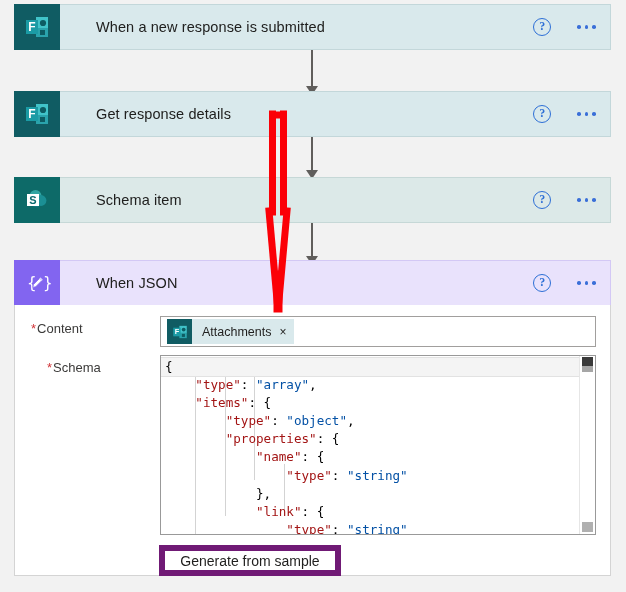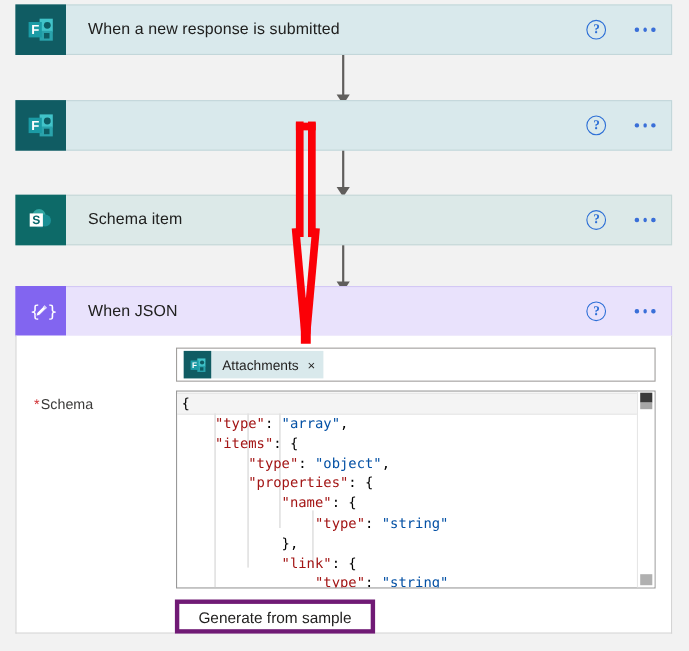--- a/index.html
+++ b/index.html
@@ -49,21 +49,21 @@
     display: flex;
     align-items: center;
     justify-content: center;
     position: relative;
   }
   .icon-forms      { background: #105c63; }
   .icon-sharepoint { background: #0d6a68; }
   .icon-dataop     { background: #8265f0; }
 
   .card-title {
-    margin-left: 20px;
+    margin-left: 36px;
     font-size: 14.5px;
     color: #20201f;
     letter-spacing: .1px;
     white-space: nowrap;
   }
 
   .card-right {
     margin-left: auto;
     display: flex;
     align-items: center;
@@ -257,21 +257,21 @@
 
   
   #generate-button {
     position: absolute;
     left: 159px;
     top: 545px;
     width: 182px;
     height: 31px;
     box-sizing: border-box;
     background: #fff;
-    border: 4px solid #701a75;
+    border: 6px solid #701a75;
     font-family: "Liberation Sans", sans-serif;
     font-size: 14px;
     color: #201f1e;
     cursor: pointer;
   }
 
   
   #red-annotation {
     position: absolute;
     left: 0; top: 0;
@@ -312,20 +312,21 @@
     <div class="card-icon icon-forms">
       <svg width="26" height="26" viewBox="0 0 26 26" aria-hidden="true">
         <rect x="12" y="3" width="12" height="12" fill="#41c3c9"></rect>
         <rect x="12" y="14" width="12" height="9" fill="#2aa3ac"></rect>
         <circle cx="19" cy="9" r="3.1" fill="#0d5c63"></circle>
         <rect x="16" y="16" width="5" height="5" fill="#0d5c63"></rect>
         <rect x="2" y="6" width="12" height="14" fill="#1b9ba5"></rect>
         <text x="8" y="17" font-family="Liberation Sans, sans-serif" font-size="12" font-weight="bold" fill="#ffffff" text-anchor="middle">F</text>
       </svg>
     </div>
+    <div class="card-title">Get response details</div>
     <div class="card-right">
       <div class="help-icon">?</div>
       <div class="ellipsis-icon">
           <i></i>
           <i></i>
           <i></i>
         </div>
     </div>
   </div>
 
@@ -369,22 +370,27 @@
       <div class="ellipsis-icon">
           <i></i>
           <i></i>
           <i></i>
         </div>
     </div>
   </div>
 
   <div id="parse-json-panel">
 
-
-    <div class="field-row" style="left:0; top:55px;">
+    <div class="field-row" style="left:0; top:16px;">
+      <div class="field-label">
+        <span class="req-star">*</span><span>Content</span>
+      </div>
+    </div>
+
+    <div class="field-row" style="left:16px; top:55px;">
       <div class="field-label">
         <span class="req-star">*</span><span>Schema</span>
       </div>
     </div>
 
   </div>
 
   <div id="content-field">
     <div class="token-chip">
       <div class="chip-icon">

